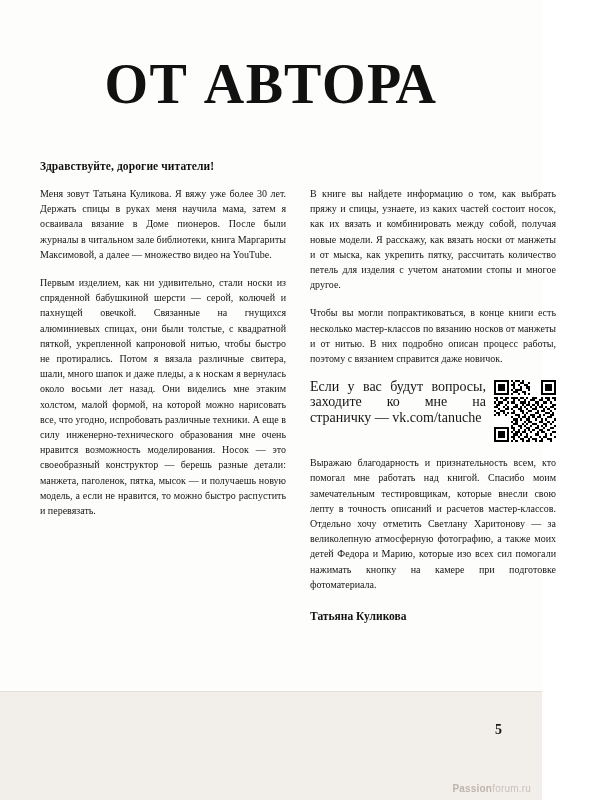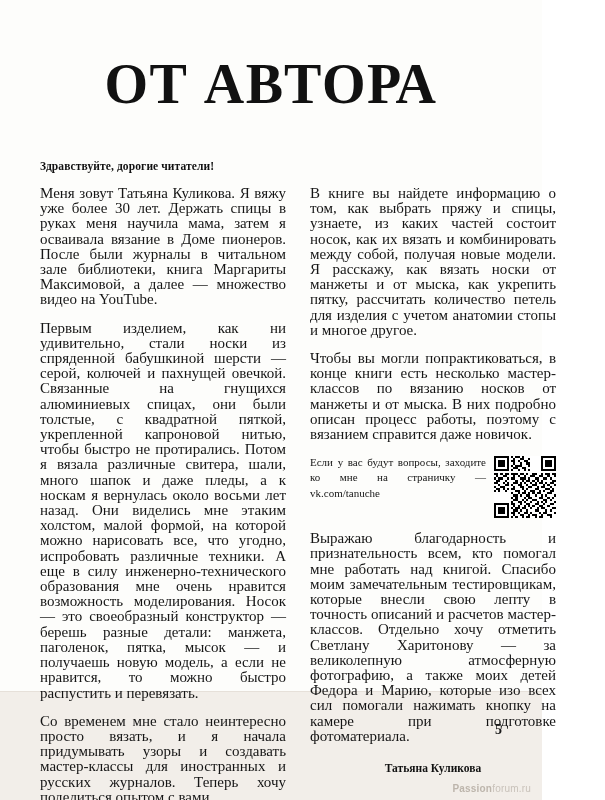--- a/index.html
+++ b/index.html
@@ -50,53 +50,53 @@
   .columns {
     display: flex;
     margin-top: 14px;
     gap: 24px;
   }
   .col {
     width: 246px;
     flex: 0 0 246px;
   }
   p.body {
-    font-size: 15px;
+    font-size: 10px;
     line-height: 15.2px;
     text-align: justify;
     color: #151515;
     margin: 0 0 13px 0;
     text-indent: 0;
     hyphens: auto;
   }
   p.body:last-child {
     margin-bottom: 0;
   }
   .qr-block {
     display: flex;
     align-items: flex-start;
     gap: 8px;
     margin: 0 0 13px 0;
   }
   .qr-text {
-    font-size: 11px;
+    font-size: 14px;
     line-height: 15.2px;
     color: #151515;
     flex: 1;
     text-align: justify;
   }
   .qr-code {
     width: 62px;
     height: 62px;
     flex: 0 0 62px;
     margin-top: 1px;
   }
   .signature {
     margin-top: 18px;
-    text-align: center;
+    text-align: left;
     font-weight: bold;
     font-size: 11.5px;
     color: #111111;
   }
   .footer-band {
     position: absolute;
     left: 0;
     right: 0;
     bottom: 0;
     height: 108px;
@@ -135,26 +135,25 @@
 
     <h1 class="title">ОТ АВТОРА</h1>
 
     <div class="greeting">Здравствуйте, дорогие читатели!</div>
 
     <div class="columns">
 
       <div class="col">
         <p class="body">Меня зовут Татьяна Куликова. Я вяжу уже более 30 лет. Держать спицы в руках меня научила мама, затем я осваивала вязание в Доме пионеров. После были журналы в читальном зале библиотеки, книга Маргариты Максимовой, а далее — множество видео на YouTube.</p>
         <p class="body">Первым изделием, как ни удивительно, стали носки из спряденной бабушкиной шерсти — серой, колючей и пахнущей овечкой. Связанные на гнущихся алюминиевых спицах, они были толстые, с квадратной пяткой, укрепленной капроновой нитью, чтобы быстро не протирались. Потом я вязала различные свитера, шали, много шапок и даже пледы, а к носкам я вернулась около восьми лет назад. Они виделись мне этаким холстом, малой формой, на которой можно нарисовать все, что угодно, испробовать различные техники. А еще в силу инженерно-технического образования мне очень нравится возможность моделирования. Носок — это своеобразный конструктор — берешь разные детали: манжета, паголенок, пятка, мысок — и получаешь новую модель, а если не нравится, то можно быстро распустить и перевязать.</p>
-        <p class="body">Со временем мне стало неинтересно просто вязать, и я начала придумывать узоры и создавать мастер-классы для иностранных и русских журналов. Теперь хочу поделиться опытом с вами.</p>
       </div>
 
       <div class="col">
         <p class="body">В книге вы найдете информацию о том, как выбрать пряжу и спицы, узнаете, из каких частей состоит носок, как их вязать и комбинировать между собой, получая новые модели. Я расскажу, как вязать носки от манжеты и от мыска, как укрепить пятку, рассчитать количество петель для изделия с учетом анатомии стопы и многое другое.</p>
-        <p class="body">Чтобы вы могли попрактиковаться, в конце книги есть несколько мастер-классов по вязанию носков от манжеты и от мыска. В них подробно описан процесс работы, поэтому с вязанием справится даже новичок.</p>
+        <p class="body">Чтобы вы могли попрактиковаться, в конце книги есть несколько мастер-классов по вязанию носков от манжеты и от нитью. В них подробно описан процесс работы, поэтому с вязанием справится даже новичок.</p>
 
         <div class="qr-block">
           <div class="qr-text">Если у вас будут вопросы, заходите ко мне на страничку — vk.com/tanuche</div>
           <svg class="qr-code" viewBox="0 0 29 29" shape-rendering="crispEdges">
             <rect width="29" height="29" fill="#ffffff"></rect>
             <g fill="#000000">
               <rect x="0" y="0" width="7" height="1"></rect>
                 <rect x="0" y="6" width="7" height="1"></rect>
               <rect x="0" y="0" width="1" height="7"></rect>
                 <rect x="6" y="0" width="1" height="7"></rect>

